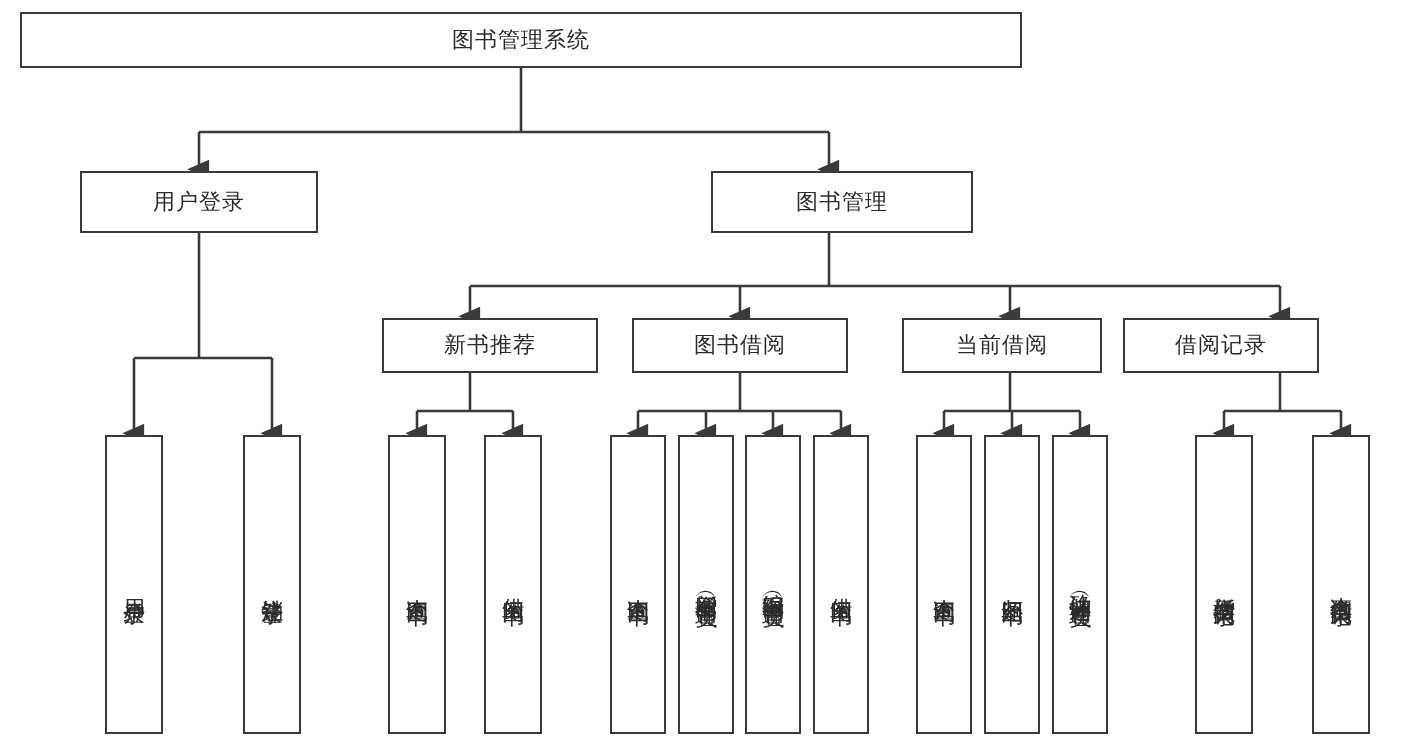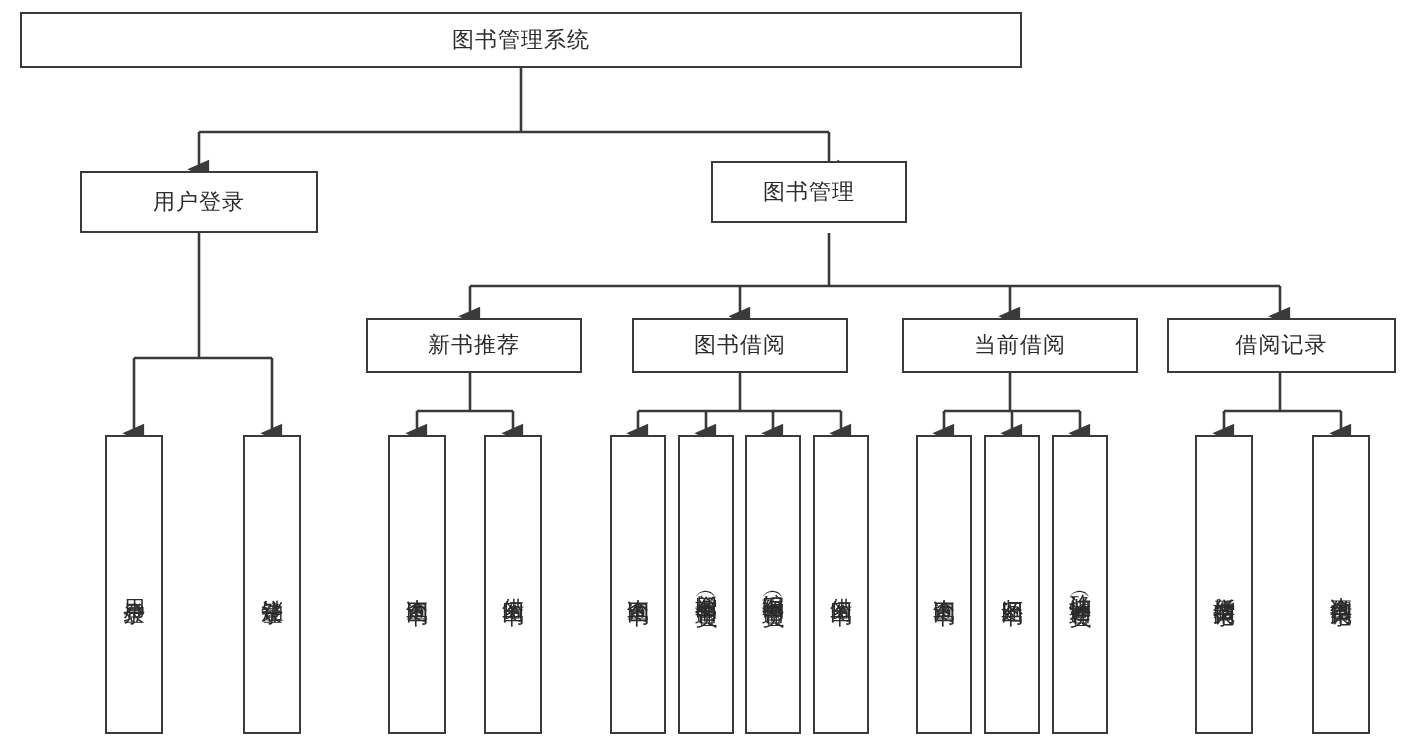--- a/index.html
+++ b/index.html
@@ -114,33 +114,33 @@
       </g>
   </svg>
 
   <div id="nodes-layer">
       <div class="node horiz" id="node-root" style="left: 20px; top: 12px; width: 1002px; height: 56px;">
         <span>图书管理系统</span>
       </div>
       <div class="node horiz" id="node-user-login" style="left: 80px; top: 171px; width: 238px; height: 62px;">
         <span>用户登录</span>
       </div>
-      <div class="node horiz" id="node-book-manage" style="left: 711px; top: 161px; width: 196px; height: 62px;">
+      <div class="node horiz" id="node-book-manage" style="left: 711px; top: 171px; width: 262px; height: 62px;">
         <span>图书管理</span>
       </div>
-      <div class="node horiz" id="node-new-book-rec" style="left: 366px; top: 318px; width: 216px; height: 55px;">
+      <div class="node horiz" id="node-new-book-rec" style="left: 382px; top: 318px; width: 216px; height: 55px;">
         <span>新书推荐</span>
       </div>
       <div class="node horiz" id="node-book-borrow" style="left: 632px; top: 318px; width: 216px; height: 55px; text-align: right;">
         <span>图书借阅</span>
       </div>
-      <div class="node horiz" id="node-current-borrow" style="left: 902px; top: 318px; width: 236px; height: 55px; text-align: right;">
+      <div class="node horiz" id="node-current-borrow" style="left: 902px; top: 318px; width: 200px; height: 55px; text-align: right;">
         <span>当前借阅</span>
       </div>
-      <div class="node horiz" id="node-borrow-record" style="left: 1167px; top: 318px; width: 229px; height: 55px;">
+      <div class="node horiz" id="node-borrow-record" style="left: 1123px; top: 318px; width: 196px; height: 55px;">
         <span>借阅记录</span>
       </div>
       <div class="node vert" id="node-leaf-user-login" style="left: 105px; top: 435px; width: 58px; height: 299px;">
         <span>用户登录</span>
       </div>
       <div class="node vert" id="node-leaf-user-logout" style="left: 243px; top: 435px; width: 58px; height: 299px;">
         <span>注销登录</span>
       </div>
       <div class="node vert" id="node-leaf-query-book-1" style="left: 388px; top: 435px; width: 58px; height: 299px;">
         <span>查询图书</span>

